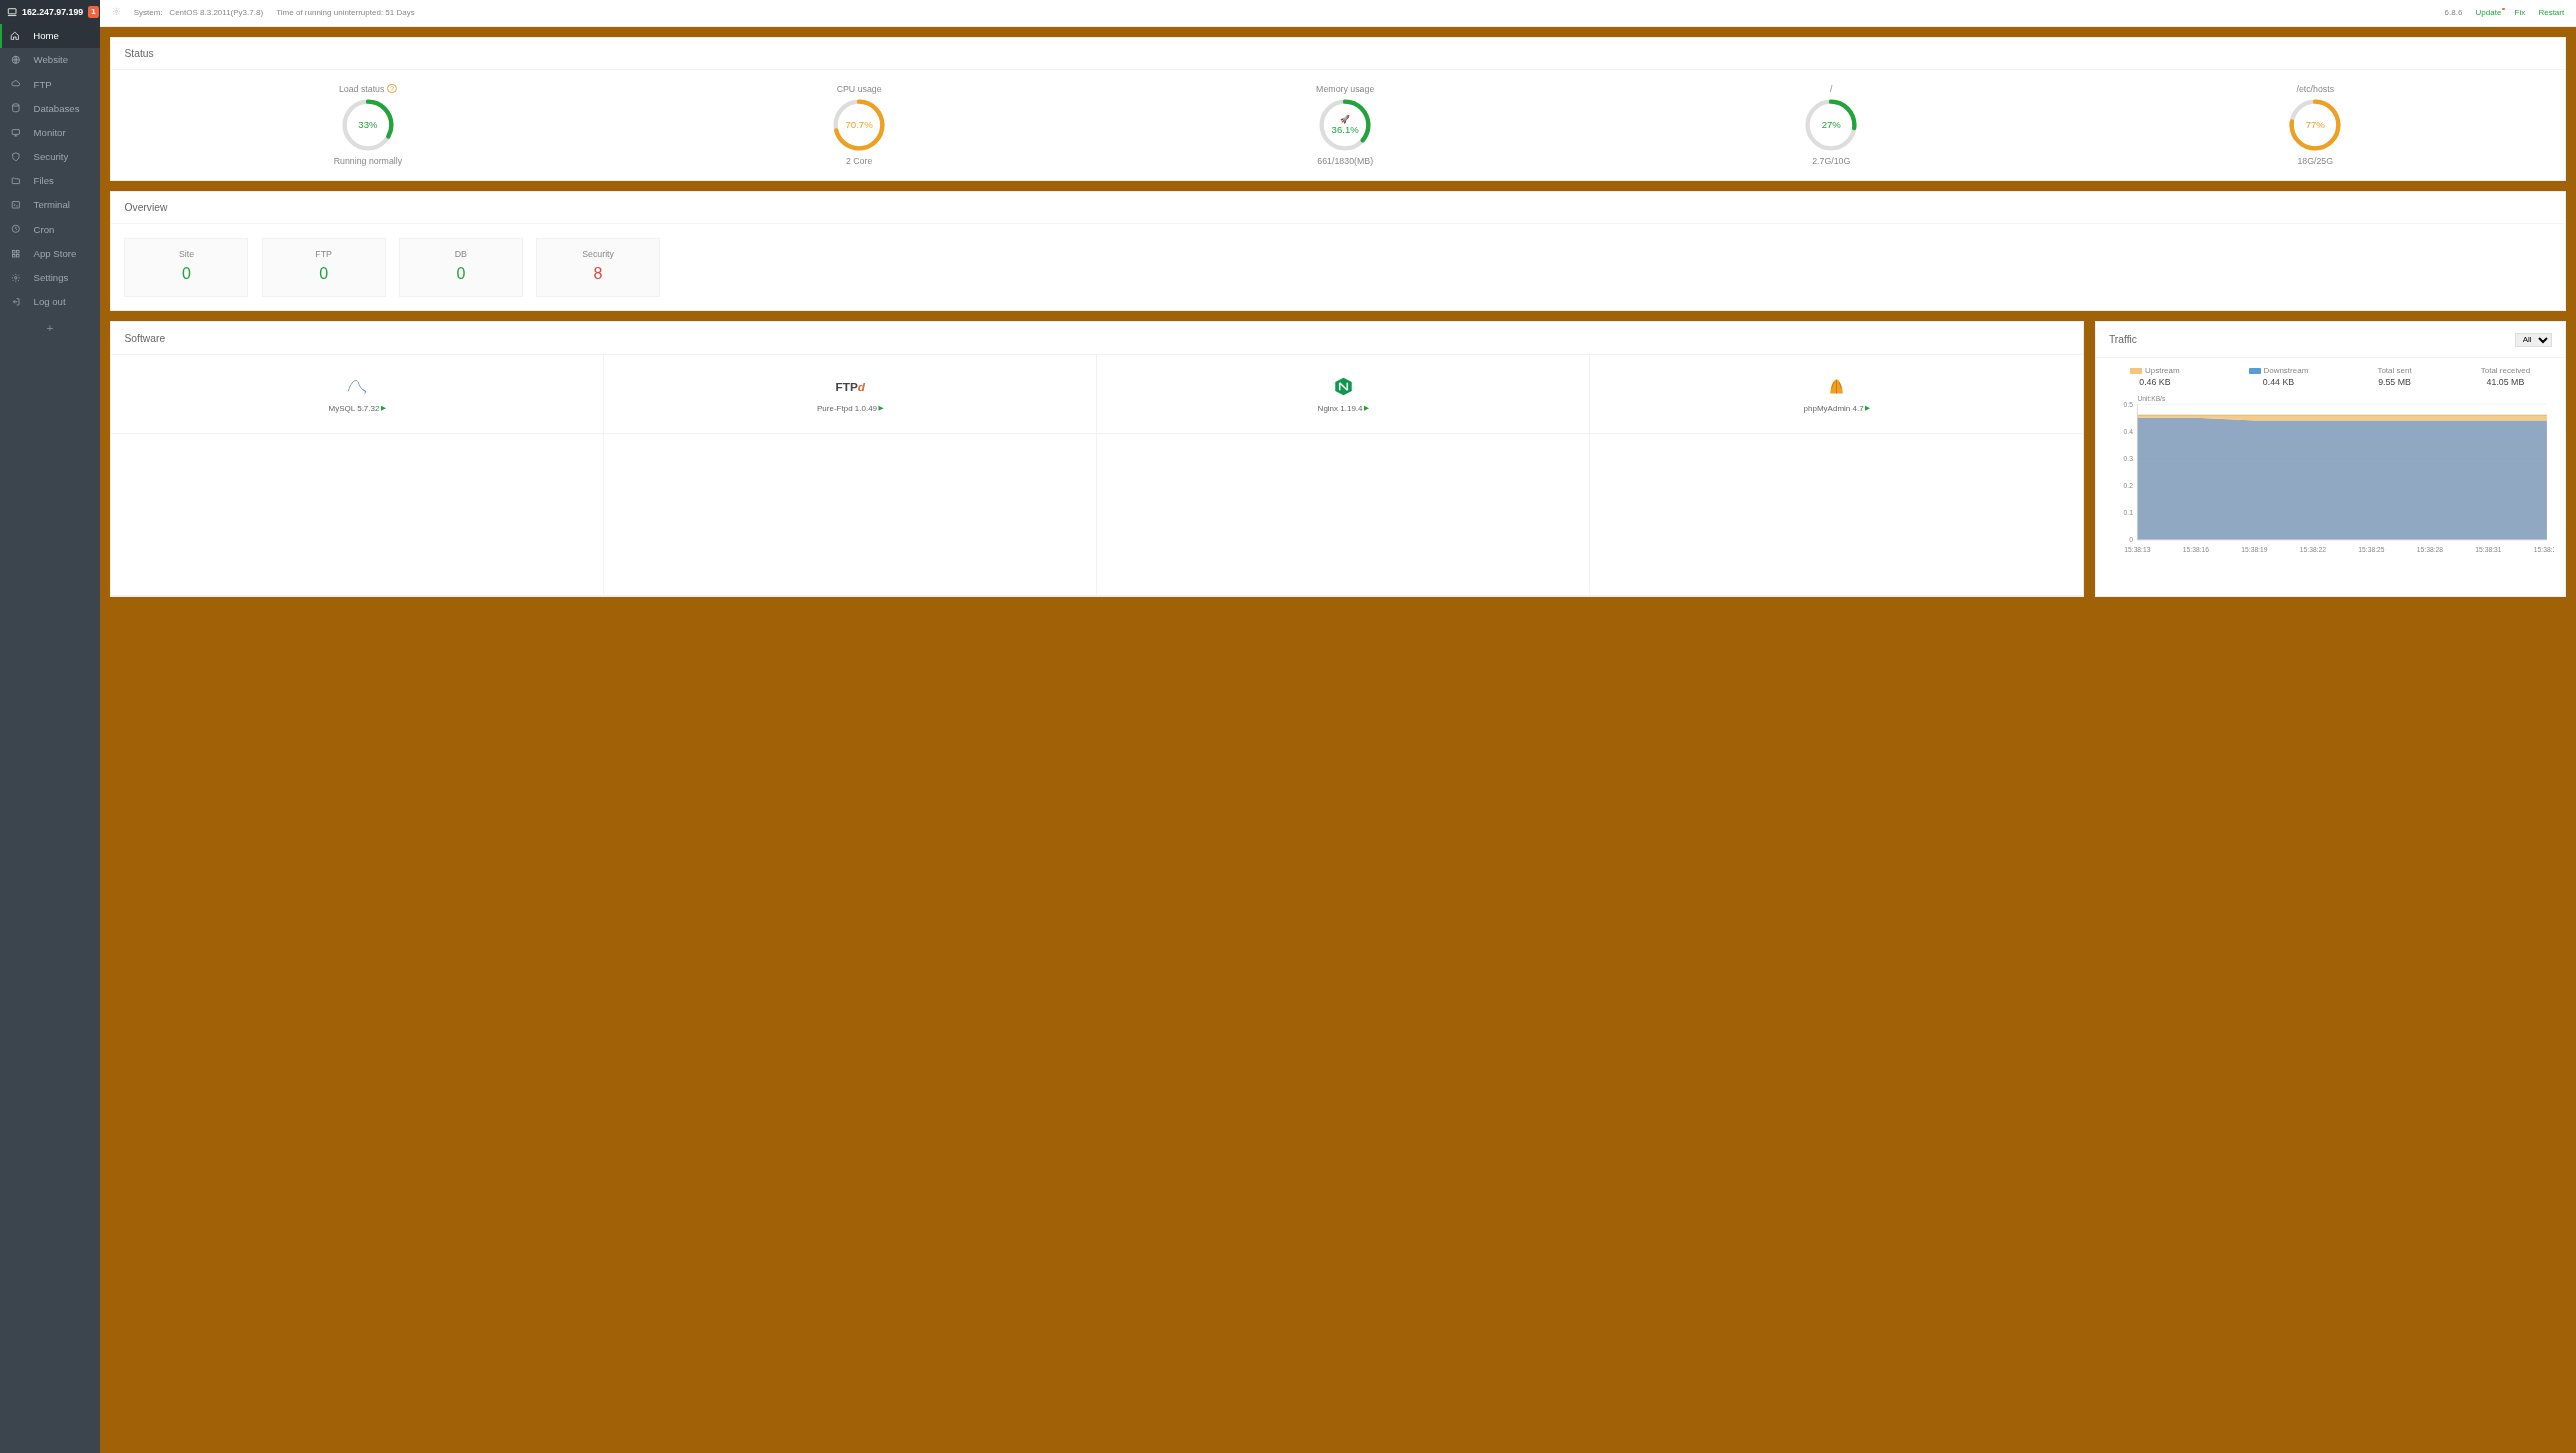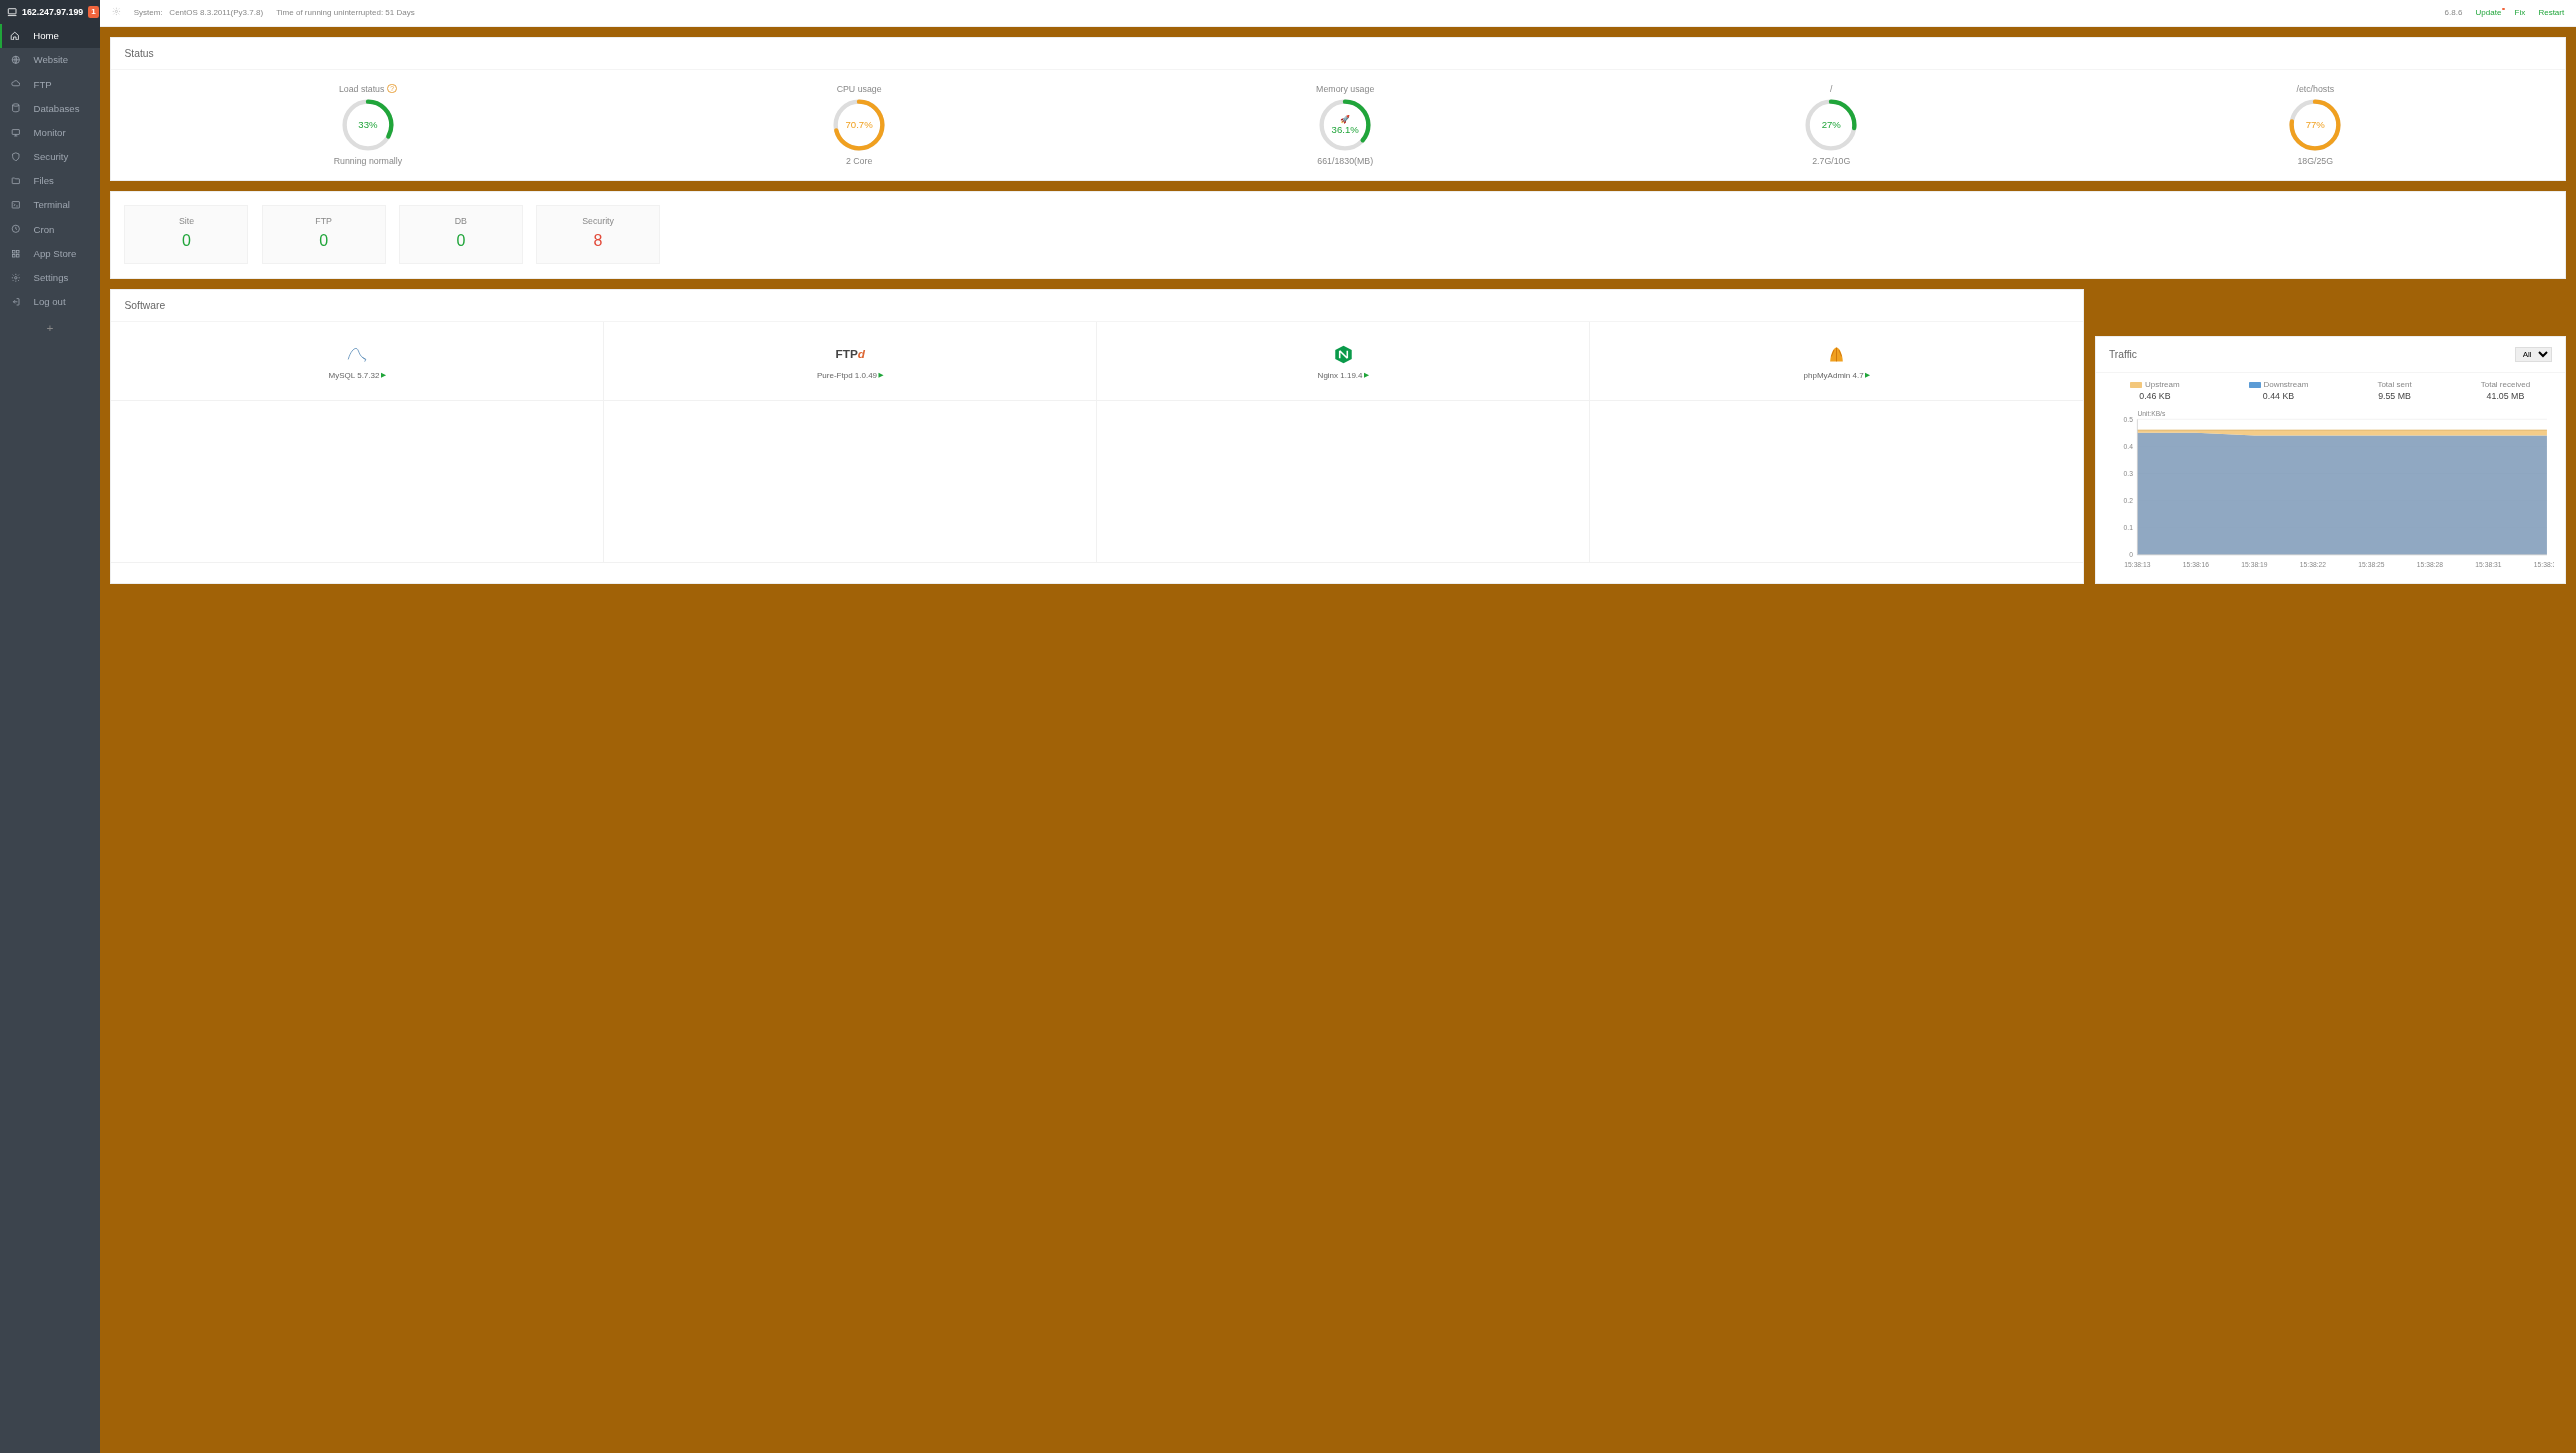--- a/index.html
+++ b/index.html
@@ -44,21 +44,21 @@
 
 .row2 { display: flex; gap: 10.3px; align-items: stretch; }
 .software-panel { flex: 1; }
 .software-grid { display: grid; grid-template-columns: repeat(4, 1fr); grid-template-rows: 79px 162px; }
 .sw-cell { border-right: 0.7px solid #f1f1f1; border-bottom: 0.7px solid #f1f1f1; display: flex; flex-direction: column; align-items: center; justify-content: center; gap: 5.9px; font-size: 8px; color: #666; }
 .sw-cell:nth-child(4n) { border-right: none; }
 .sw-icon { height: 22px; display: flex; align-items: center; justify-content: center; }
 .sw-name { display: flex; align-items: center; gap: 1.5px; }
 .play { color: #20a53a; font-size: 6.6px; }
 
-.traffic-panel { width: 471px; display: flex; flex-direction: column; margin-top: 47px; }
+.traffic-panel { width: 471px; display: flex; flex-direction: column; }
 .traffic-head { display: flex; align-items: center; justify-content: space-between; padding: 10.3px 13.2px; border-bottom: 0.7px solid #f4f4f4; }
 .traffic-head select { font-size: 8px; border: 0.7px solid #ddd; padding: 0.7px 2.9px; }
 .traffic-stats { display: flex; justify-content: space-around; padding: 7.4px 0 4.4px; font-size: 8px; color: #888; }
 .traffic-stats .stat { display: flex; flex-direction: column; align-items: center; gap: 2.2px; }
 .traffic-stats .val { color: #444; font-size: 8.8px; }
 .swatch { display: inline-block; width: 11.8px; height: 5.9px; border-radius: 0.7px; margin-right: 2.9px; vertical-align: middle; }
 .chart-wrap { padding: 2.9px 10.3px 10.3px; flex: 1; }
 
 .help-icon { width: 9.6px; height: 9.6px; border: 0.7px solid #e8a13c; color: #e8a13c; border-radius: 50%; font-size: 6.6px; display: inline-flex; align-items: center; justify-content: center; }
 .rocket { color: #20a53a; font-size: 8px; }
@@ -293,20 +293,21 @@
 
         <span>77%</span>
       </div>
     </div>
     <div>18G/25G</div>
             </div>
           </div>
       </div>
 
       <div class="panel">
+        <div class="panel-title">Overview</div>
         <div class="overview-body" id="overview-body">
             <div class="ov-card">
               <div style="font-size:8.8px;color:#888">Site</div>
                  <div class="ov-num ">0</div>
             </div>
             <div class="ov-card">
               <div style="font-size:8.8px;color:#888">FTP</div>
                  <div class="ov-num ">0</div>
             </div>
             <div class="ov-card">

